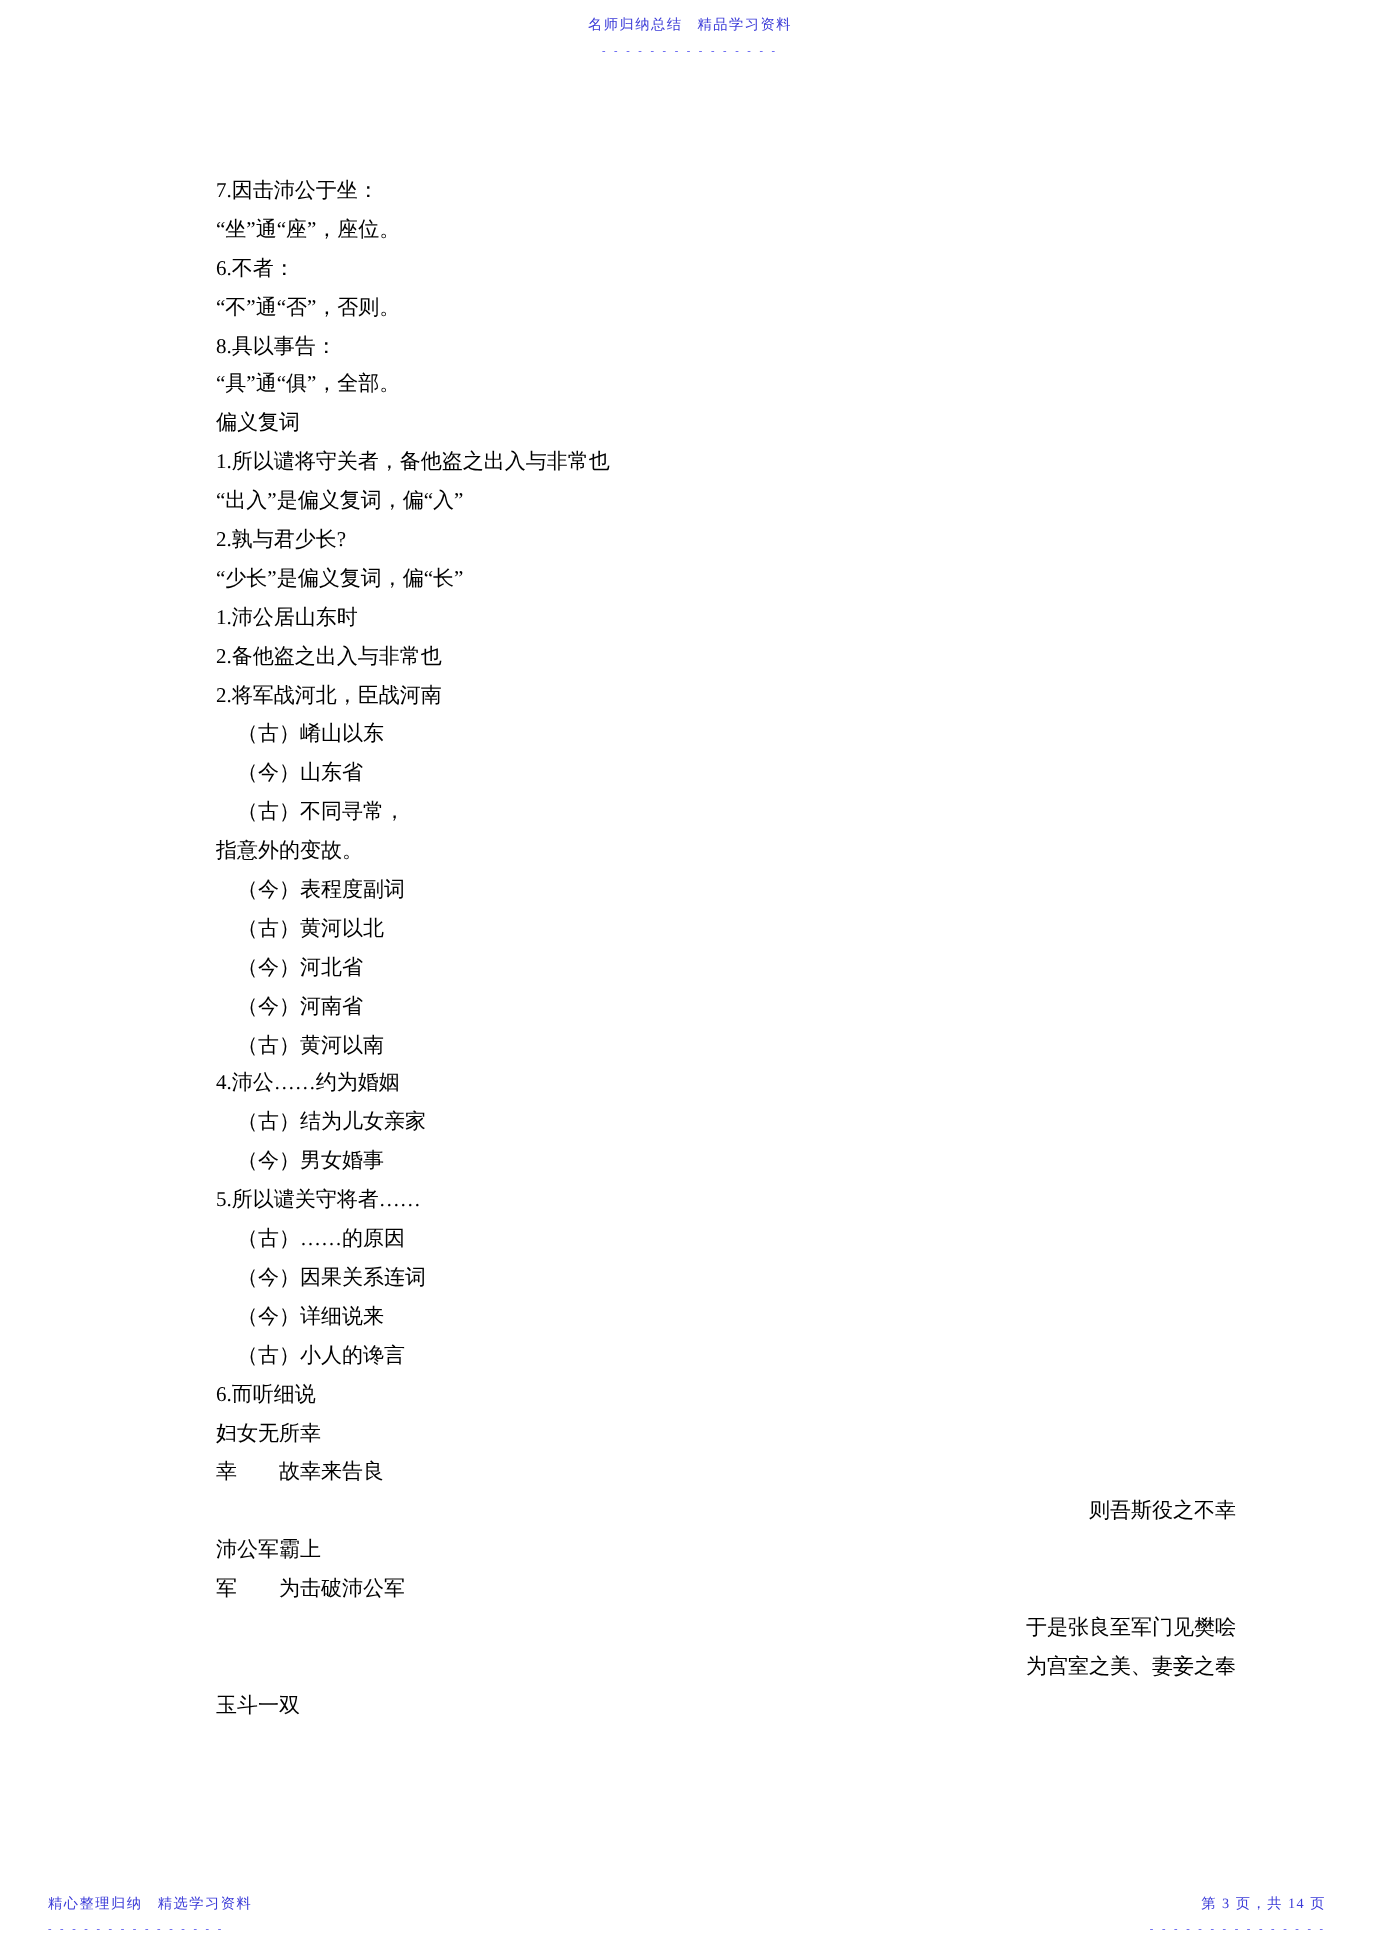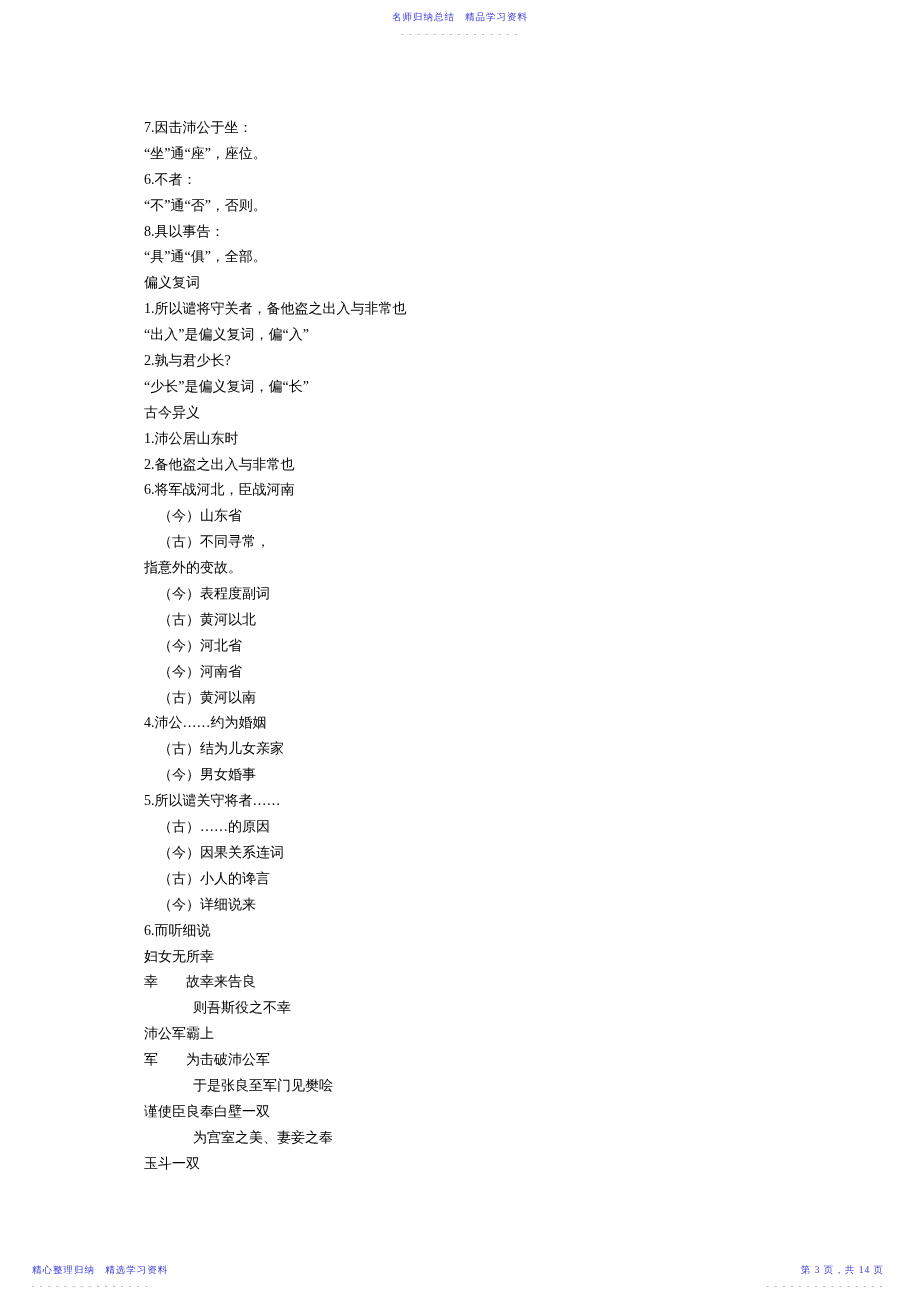--- a/index.html
+++ b/index.html
@@ -34,21 +34,21 @@
       position: absolute;
       top: 115px;
       left: 144px;
       width: 680px;
     }
     .content .line {
       display: block;
       white-space: nowrap;
     }
     .content .indent1 { padding-left: 1em; }
-    .content .indent4 { padding-left: 3.5em; }
+    .content .indent4 { padding-left: 3.5em; text-align: right; }
     .content .gap { display: inline-block; width: 2em; }
     .footer {
       position: absolute;
       bottom: 10px;
       left: 0;
       width: 920px;
       font-size: 9.5px;
       color: #3a3ad8;
       letter-spacing: 1px;
     }
@@ -84,48 +84,47 @@
     <span class="line ">“坐”通“座”，座位。</span>
     <span class="line ">6.不者：</span>
     <span class="line ">“不”通“否”，否则。</span>
     <span class="line ">8.具以事告：</span>
     <span class="line ">“具”通“俱”，全部。</span>
     <span class="line ">偏义复词</span>
     <span class="line ">1.所以谴将守关者，备他盗之出入与非常也</span>
     <span class="line ">“出入”是偏义复词，偏“入”</span>
     <span class="line ">2.孰与君少长?</span>
     <span class="line ">“少长”是偏义复词，偏“长”</span>
-    <span class="line ">古今异义</span>
     <span class="line ">1.沛公居山东时</span>
     <span class="line ">2.备他盗之出入与非常也</span>
-    <span class="line ">6.将军战河北，臣战河南</span>
+    <span class="line ">2.将军战河北，臣战河南</span>
+    <span class="line indent1">（古）崤山以东</span>
     <span class="line indent1">（今）山东省</span>
     <span class="line indent1">（古）不同寻常，</span>
     <span class="line ">指意外的变故。</span>
     <span class="line indent1">（今）表程度副词</span>
     <span class="line indent1">（古）黄河以北</span>
     <span class="line indent1">（今）河北省</span>
     <span class="line indent1">（今）河南省</span>
     <span class="line indent1">（古）黄河以南</span>
     <span class="line ">4.沛公……约为婚姻</span>
     <span class="line indent1">（古）结为儿女亲家</span>
     <span class="line indent1">（今）男女婚事</span>
     <span class="line ">5.所以谴关守将者……</span>
     <span class="line indent1">（古）……的原因</span>
     <span class="line indent1">（今）因果关系连词</span>
+    <span class="line indent1">（今）详细说来</span>
     <span class="line indent1">（古）小人的谗言</span>
-    <span class="line indent1">（今）详细说来</span>
     <span class="line ">6.而听细说</span>
     <span class="line ">妇女无所幸</span>
     <span class="line "><span>幸</span><span class="gap"></span><span>故幸来告良</span></span>
     <span class="line indent4">则吾斯役之不幸</span>
     <span class="line ">沛公军霸上</span>
     <span class="line "><span>军</span><span class="gap"></span><span>为击破沛公军</span></span>
     <span class="line indent4">于是张良至军门见樊哙</span>
-    <span class="line ">谨使臣良奉白壁一双</span>
     <span class="line indent4">为宫室之美、妻妾之奉</span>
     <span class="line ">玉斗一双</span>
   </div>
 
 <div class="footer">
   <div class="left">
     <span>精心整理归纳</span>&nbsp;&nbsp;&nbsp;<span>精选学习资料</span>
     <span class="dashes">- - - - - - - - - - - - - - -</span>
   </div>
   <div class="right">

